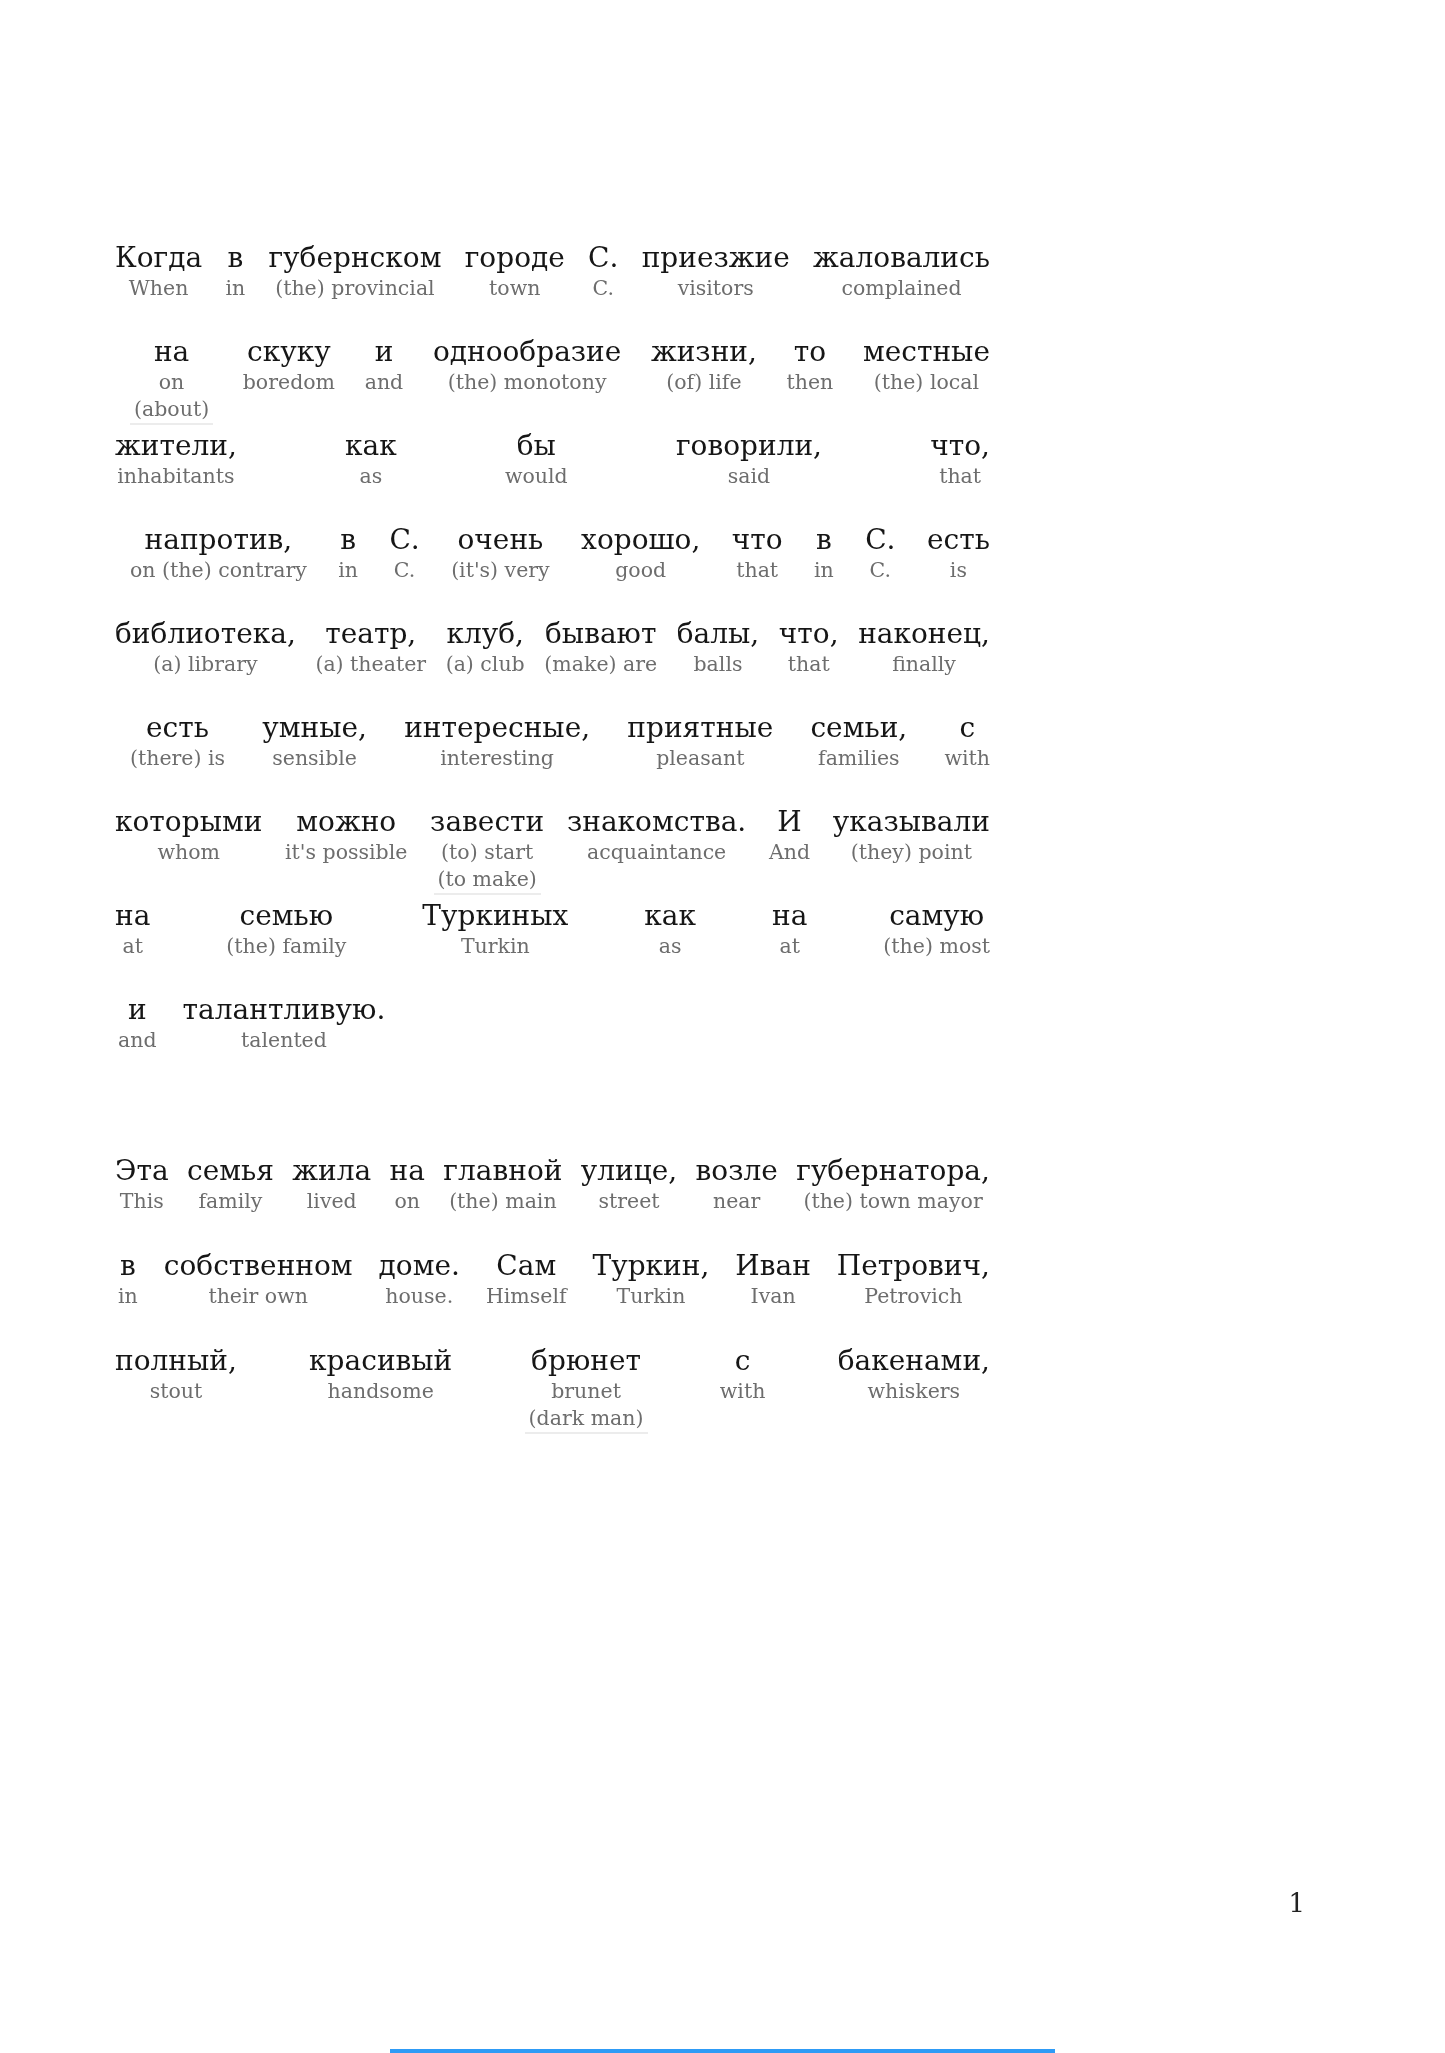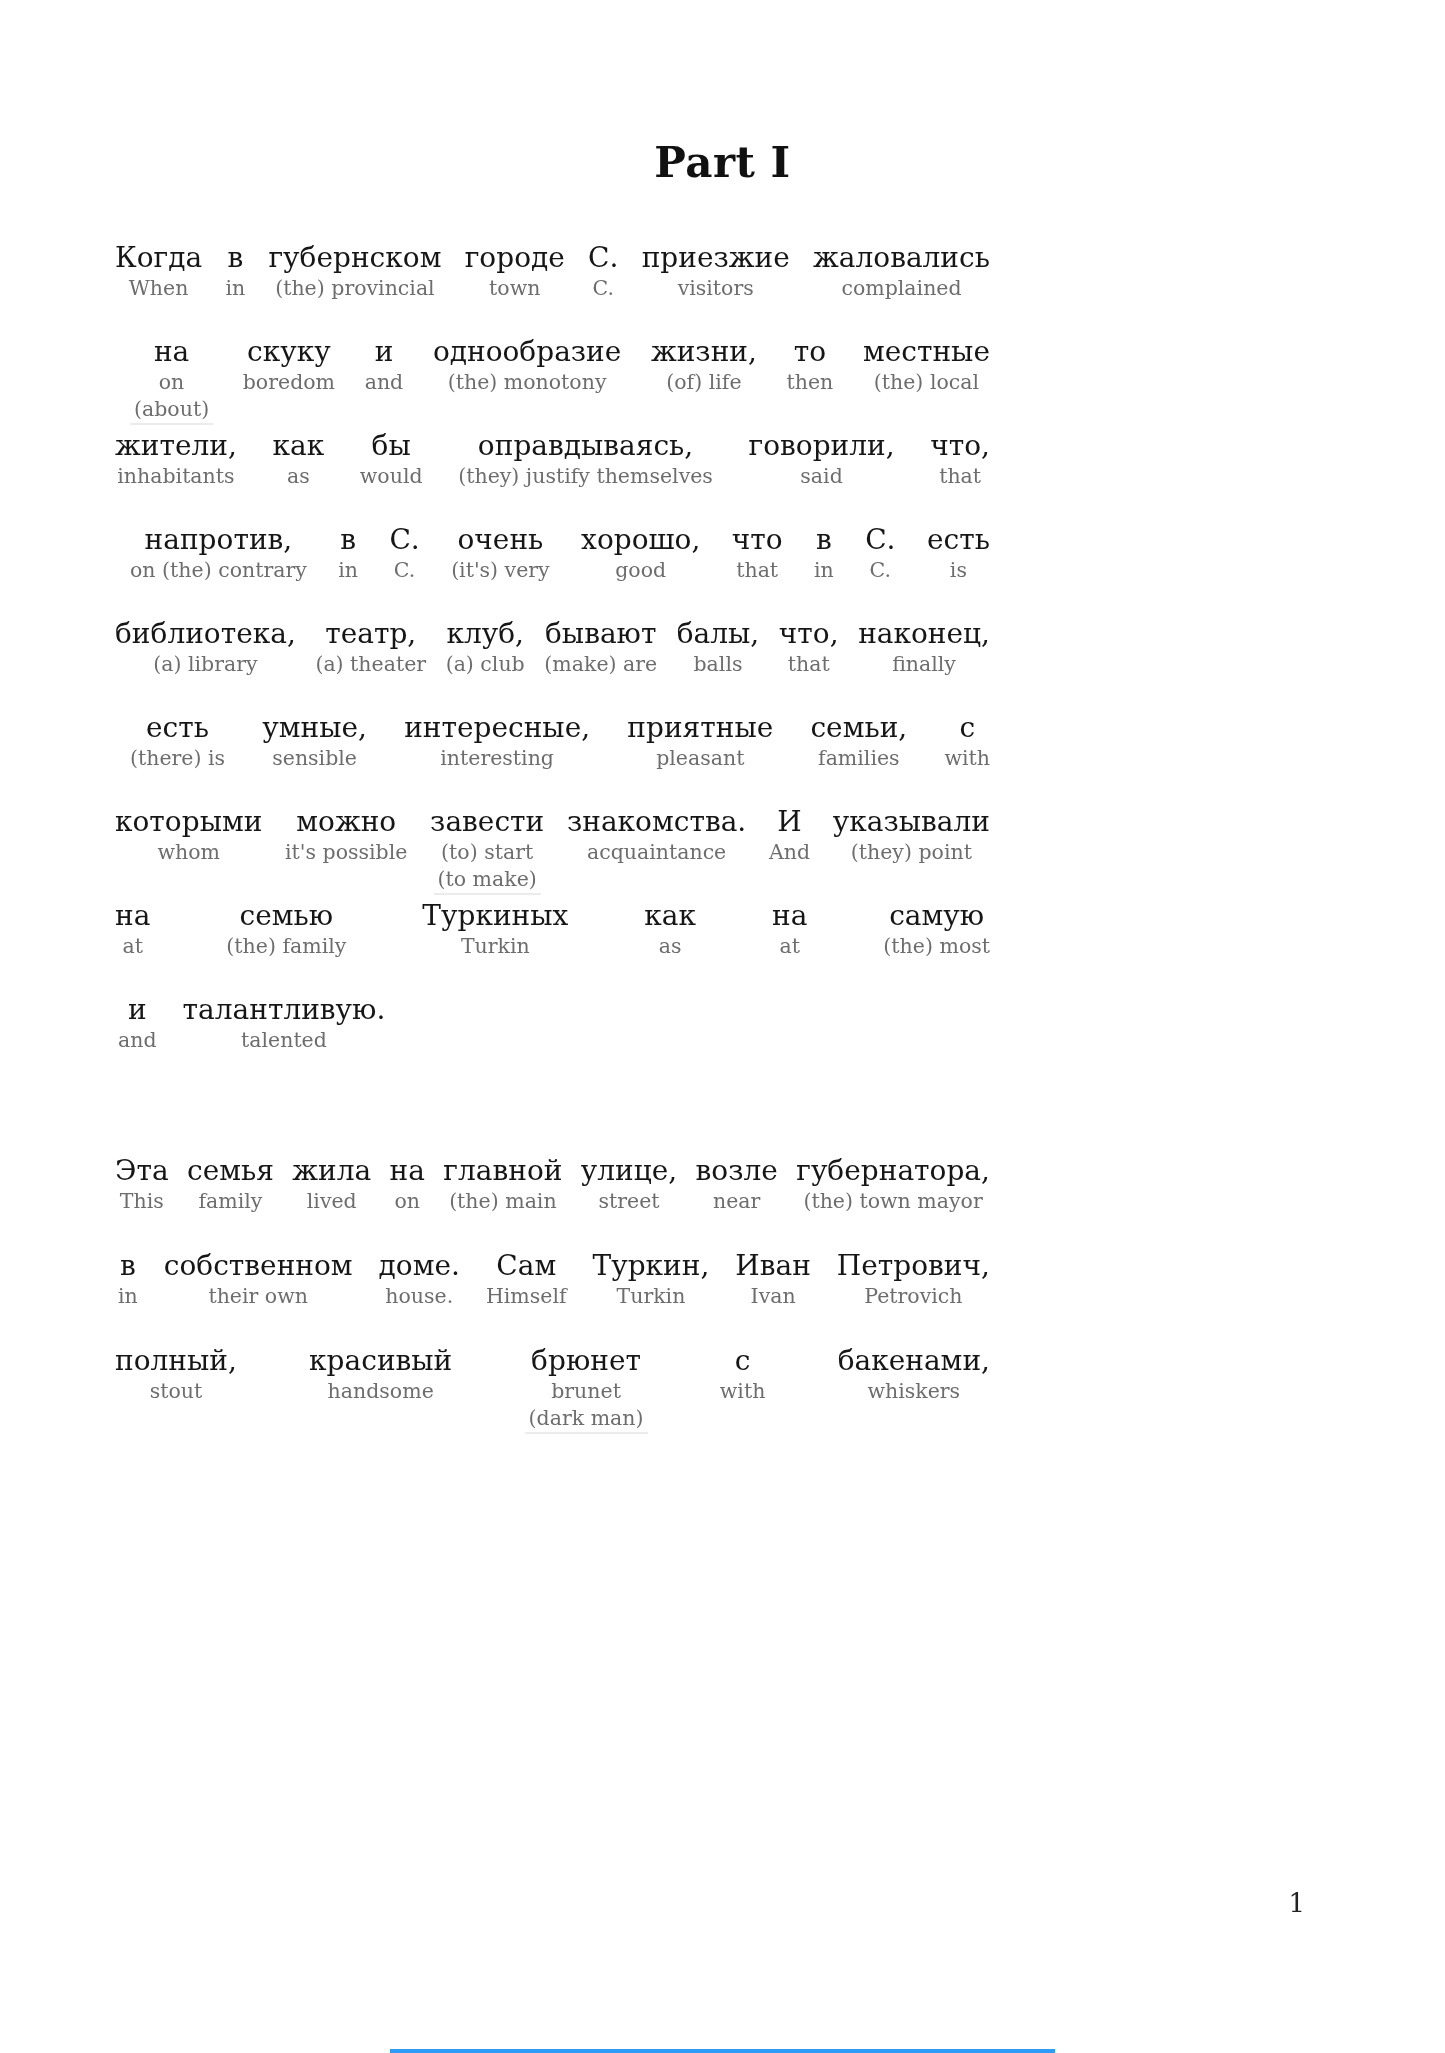--- a/index.html
+++ b/index.html
@@ -66,21 +66,20 @@
     bottom: 0;
     left: 390px;
     width: 665px;
     height: 4px;
   }
 </style>
 </head>
 <body>
 
 <div class="page">
-  <div class="title">Part I</div>
   <div id="text-body">
       <div class="line" style="left: 115px; width: 875px; top: 242px;">
         <div class="word">
           <span class="ru">Когда</span>
           <span class="gloss">When</span>
         </div>
         <div class="word">
           <span class="ru">в</span>
           <span class="gloss">in</span>
         </div>
@@ -141,24 +140,20 @@
           <span class="ru">жители,</span>
           <span class="gloss">inhabitants</span>
         </div>
         <div class="word">
           <span class="ru">как</span>
           <span class="gloss">as</span>
         </div>
         <div class="word">
           <span class="ru">бы</span>
           <span class="gloss">would</span>
-        </div>
-        <div class="word">
-          <span class="ru">оправдываясь,</span>
-          <span class="gloss">(they) justify themselves</span>
         </div>
         <div class="word">
           <span class="ru">говорили,</span>
           <span class="gloss">said</span>
         </div>
         <div class="word">
           <span class="ru">что,</span>
           <span class="gloss">that</span>
         </div>
       </div>

